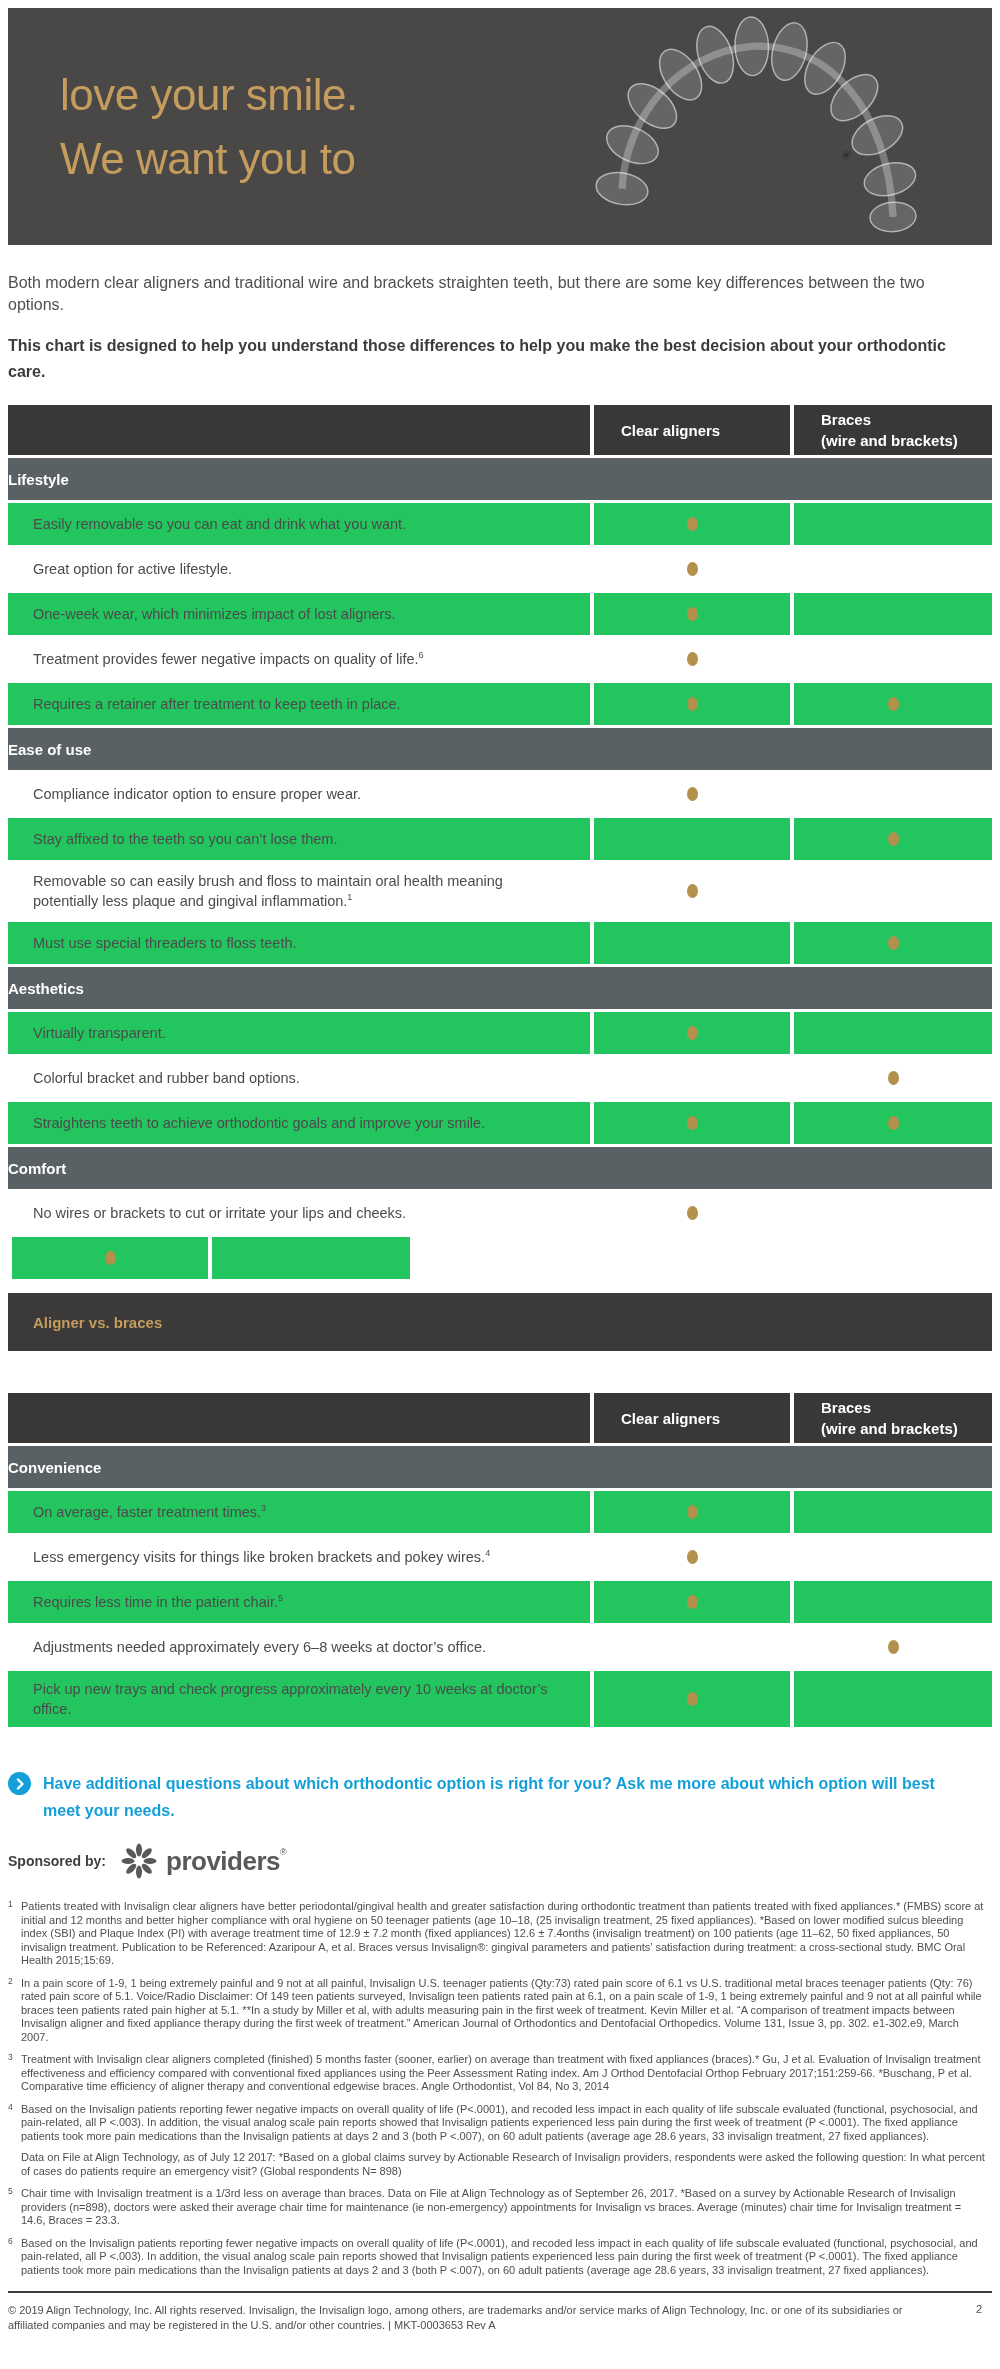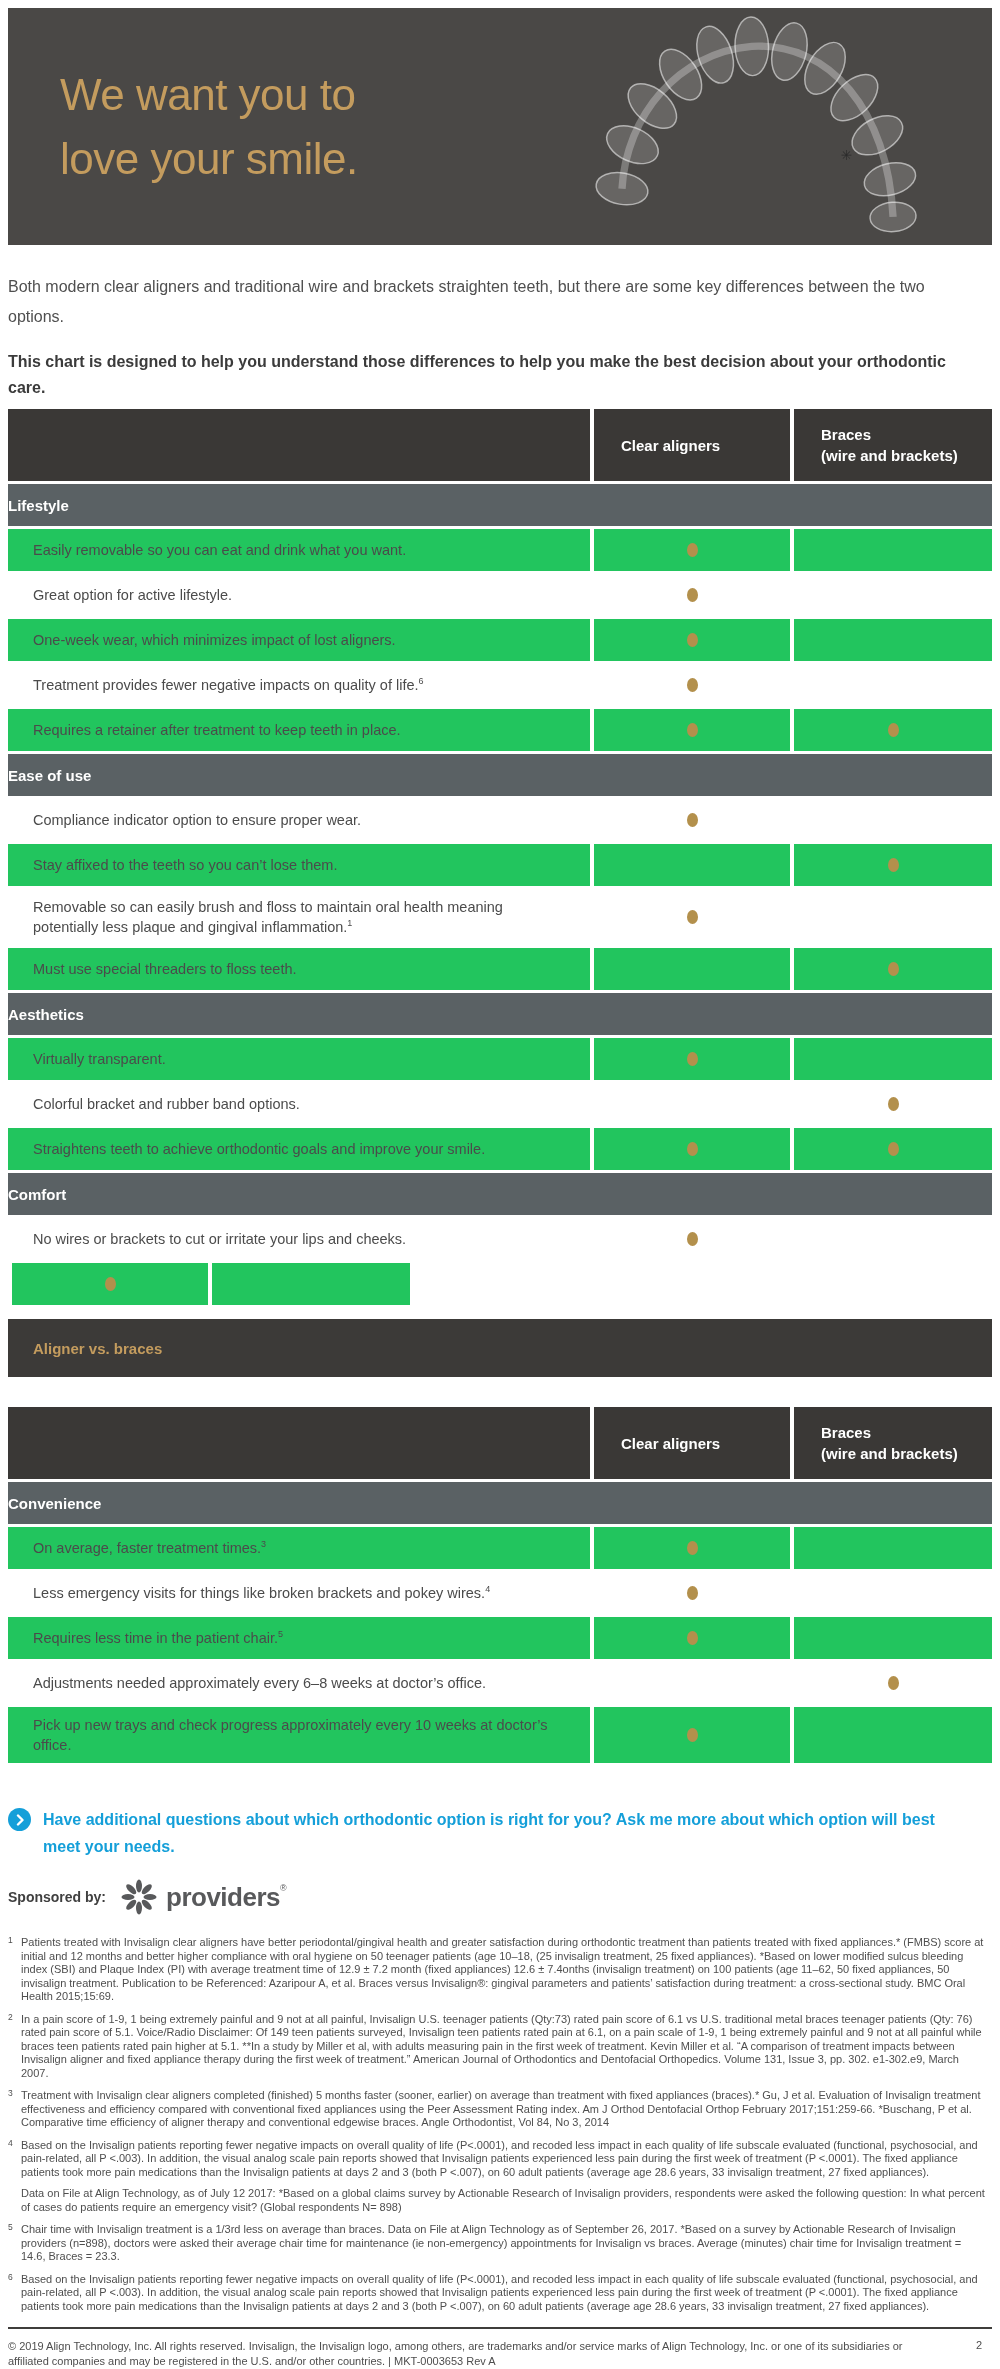--- a/index.html
+++ b/index.html
@@ -9,31 +9,31 @@
     font-family:"Liberation Sans", sans-serif; color:#4b4b4b; position:relative;
   }
 
   
   .hero { margin:8px 8px 0 8px; height:237px; background:#4a4846; position:relative; overflow:hidden; }
   .hero-title { position:absolute; left:52px; top:50%; transform:translateY(-50%);
     color:#c49c5e; font-size:44px; font-weight:400; letter-spacing:-0.5px; line-height:64px; }
   .hero-art { position:absolute; right:55px; top:8px; }
 
   
-  .intro1 { margin:27px 8px 0 8px; width:940px; font-size:16px; line-height:30px; color:#4f4f4f; }
+  .intro1 { margin:27px 8px 0 8px; width:940px; font-size:16px; line-height:22px; color:#4f4f4f; }
   .intro2 { margin:17px 8px 0 8px; width:950px; font-size:16px; line-height:26px; color:#3b3b3b; font-weight:bold; }
 
   
   .tbl { margin:0 8px; }
   .trow { display:flex; }
   .c1 { width:582px; }
   .c2 { width:196px; margin-left:4px; }
   .c3 { width:198px; margin-left:4px; }
 
-  .thead { margin-top:8px; height:72px; }
+  .thead { margin-top:20px; height:50px; }
   .thead .c1, .thead .c2, .thead .c3 { background:#3a3836; height:100%; display:flex; flex-direction:column; justify-content:center; padding-left:27px; }
   .thead-label { color:#ffffff; font-weight:bold; font-size:15px; line-height:21px; }
 
   .secbar { margin-top:3px; height:42px; background:#5a6164; display:flex; align-items:center; }
   .secbar span { color:#ffffff; font-weight:bold; font-size:15px; }
 
   .row { margin-top:3px; min-height:42px; }
   .row .c1 { display:flex; align-items:center; padding:7px 18px 7px 25px; font-size:14.5px; line-height:20px; color:#4b4b4b; }
   .row .c2, .row .c3 { display:flex; align-items:center; justify-content:center; }
   .shade-g .c1, .shade-g .c2, .shade-g .c3 { background:#22c55e; }
@@ -69,22 +69,22 @@
   .footrule { margin:14px 8px 0 8px; border-top:2px solid #3f3d3b; }
   .footer { margin:10px 8px 0 8px; position:relative; }
   .footer-text { width:935px; font-size:11px; line-height:15px; color:#4e4e4e; }
   .footer-page { position:absolute; right:10px; top:0; font-size:11px; color:#4e4e4e; }
 </style>
 </head>
 <body>
 
 <div class="hero">
   <div class="hero-title">
+    <div>love your smile.</div>
     <div>We want you to</div>
-    <div>love your smile.</div>
   </div>
   <svg class="hero-art" width="360" height="225" viewBox="0 0 340 215">
     <g fill="rgba(255,255,255,0.16)" stroke="rgba(255,255,255,0.55)" stroke-width="1.4">
       <ellipse cx="41" cy="165" rx="15" ry="25" transform="rotate(-80 41 165)"></ellipse>
       <ellipse cx="51" cy="123" rx="16" ry="26" transform="rotate(-66 51 123)"></ellipse>
       <ellipse cx="70" cy="86" rx="16" ry="27" transform="rotate(-50 70 86)"></ellipse>
       <ellipse cx="97" cy="56" rx="16" ry="27" transform="rotate(-34 97 56)"></ellipse>
       <ellipse cx="130" cy="37" rx="16" ry="28" transform="rotate(-18 130 37)"></ellipse>
       <ellipse cx="165" cy="29" rx="16" ry="28" transform="rotate(-2 165 29)"></ellipse>
       <ellipse cx="201" cy="34" rx="16" ry="28" transform="rotate(14 201 34)"></ellipse>

